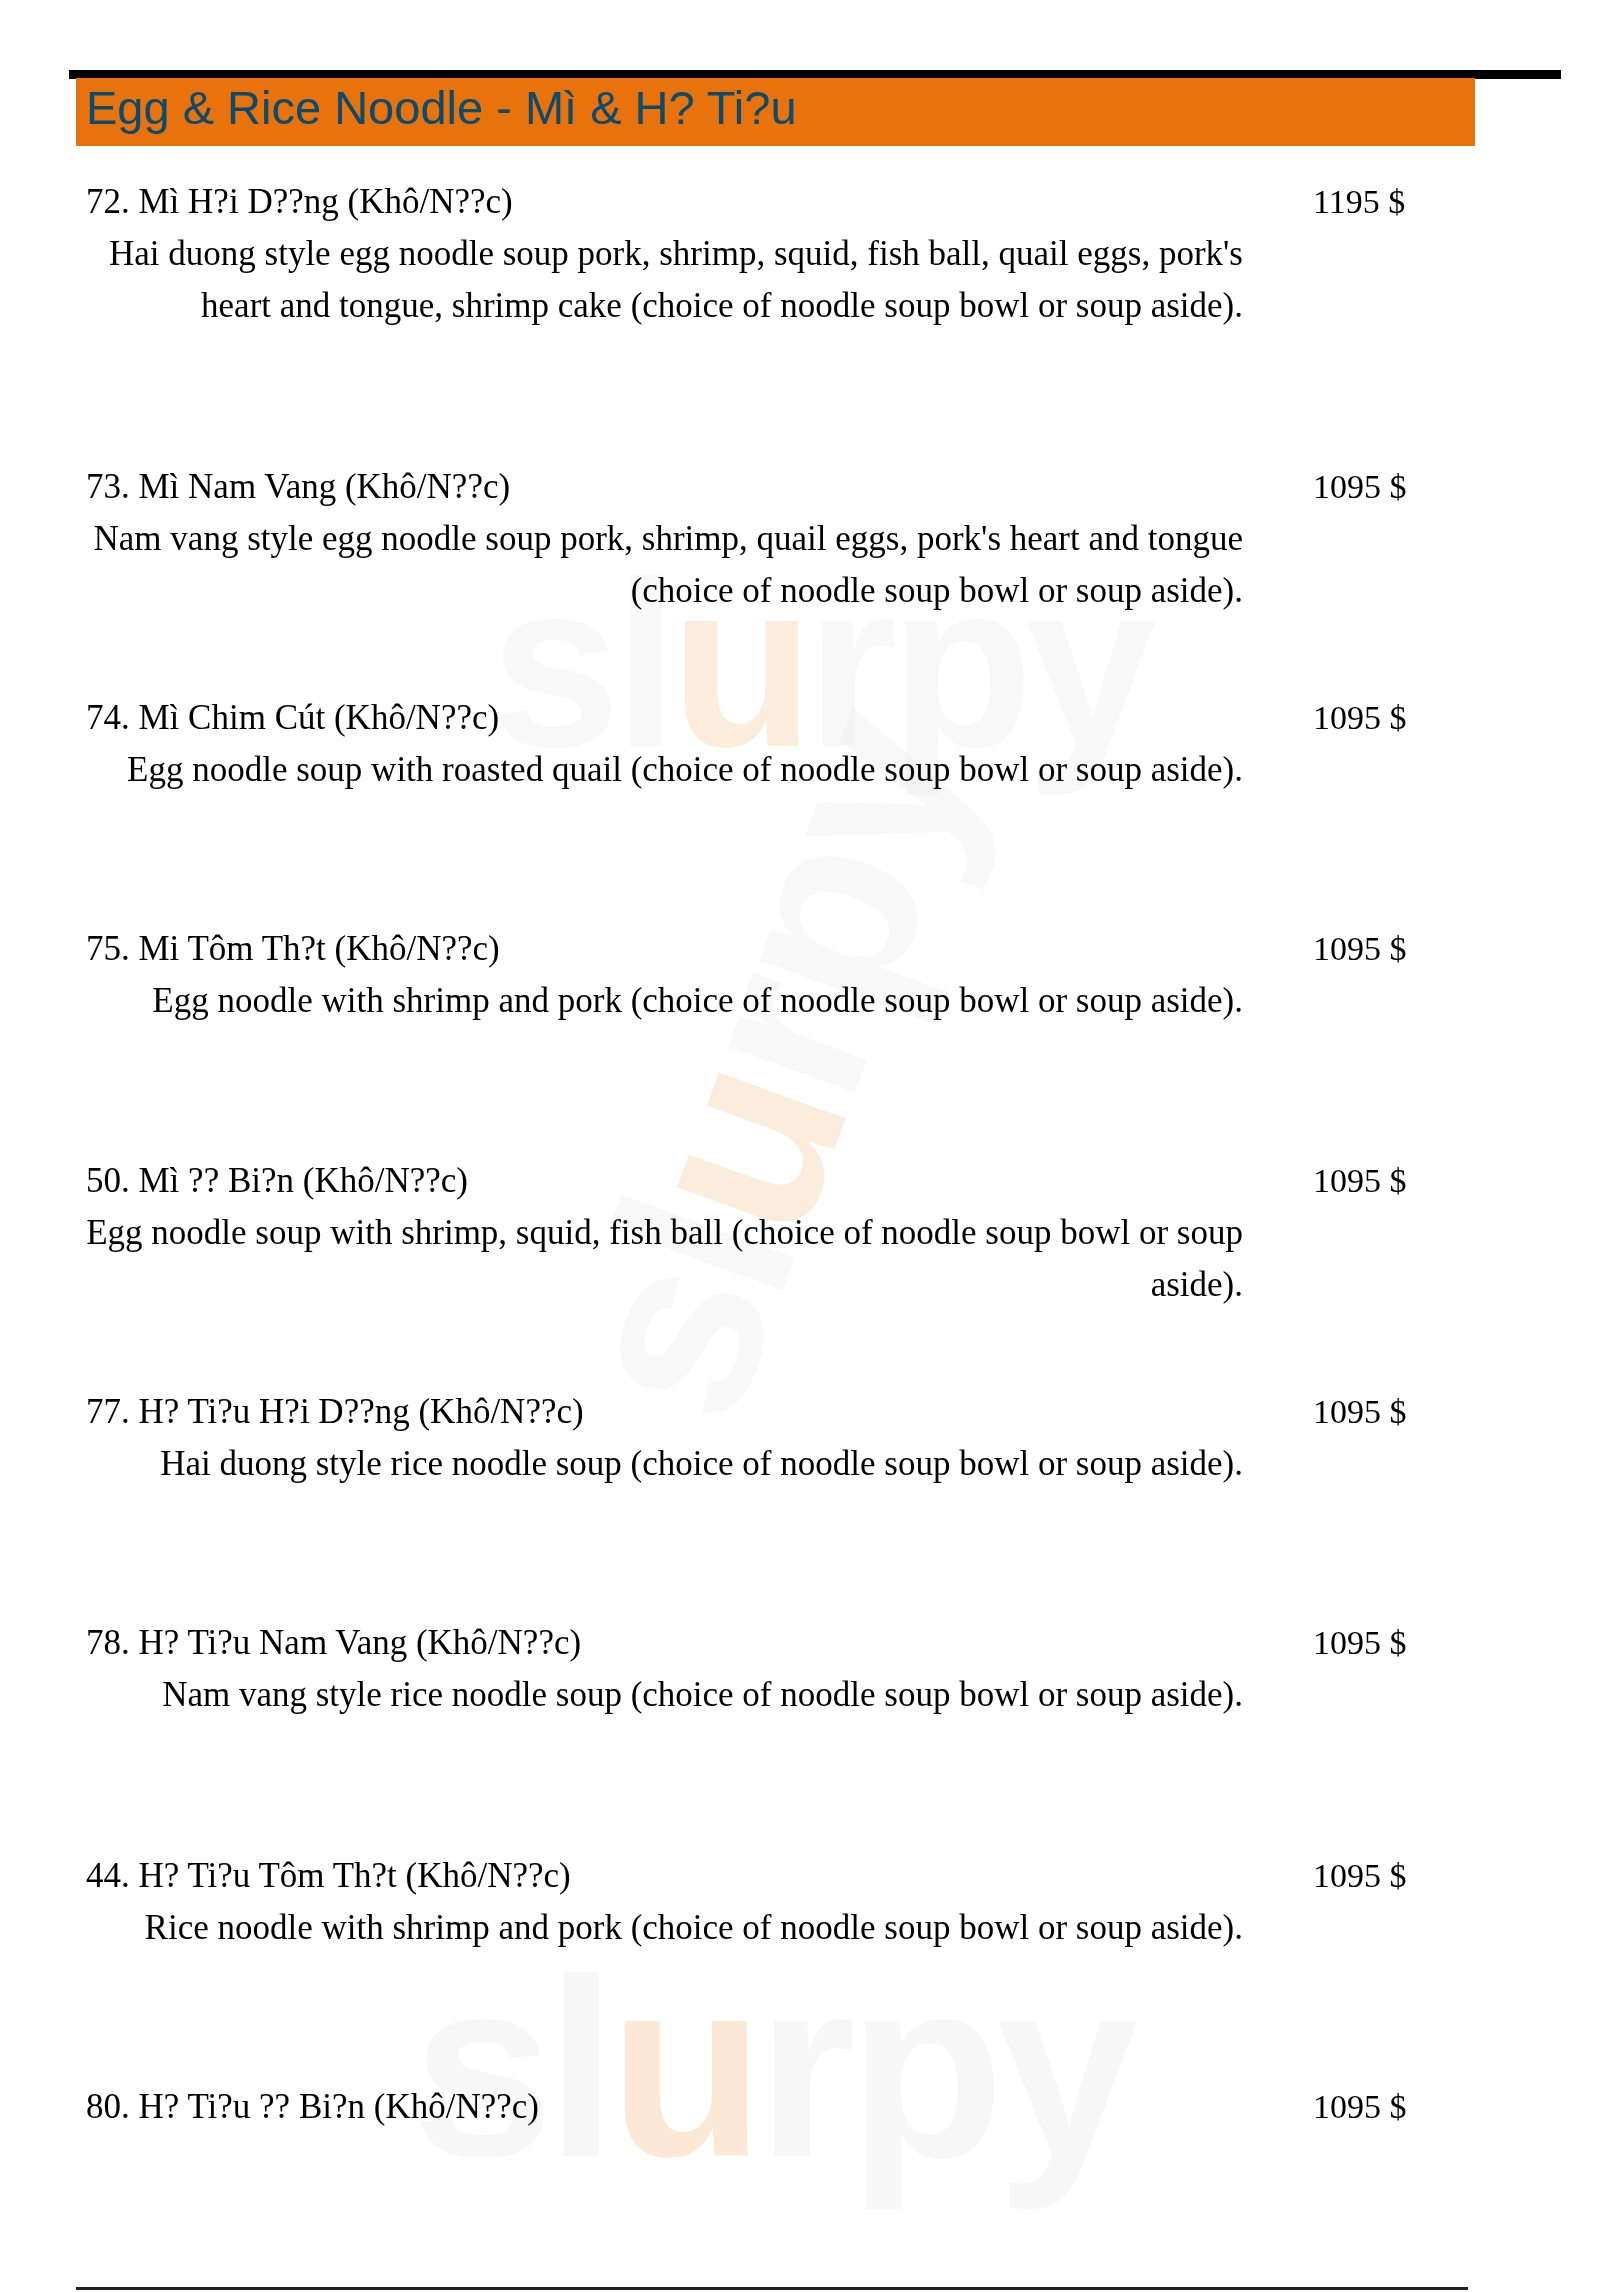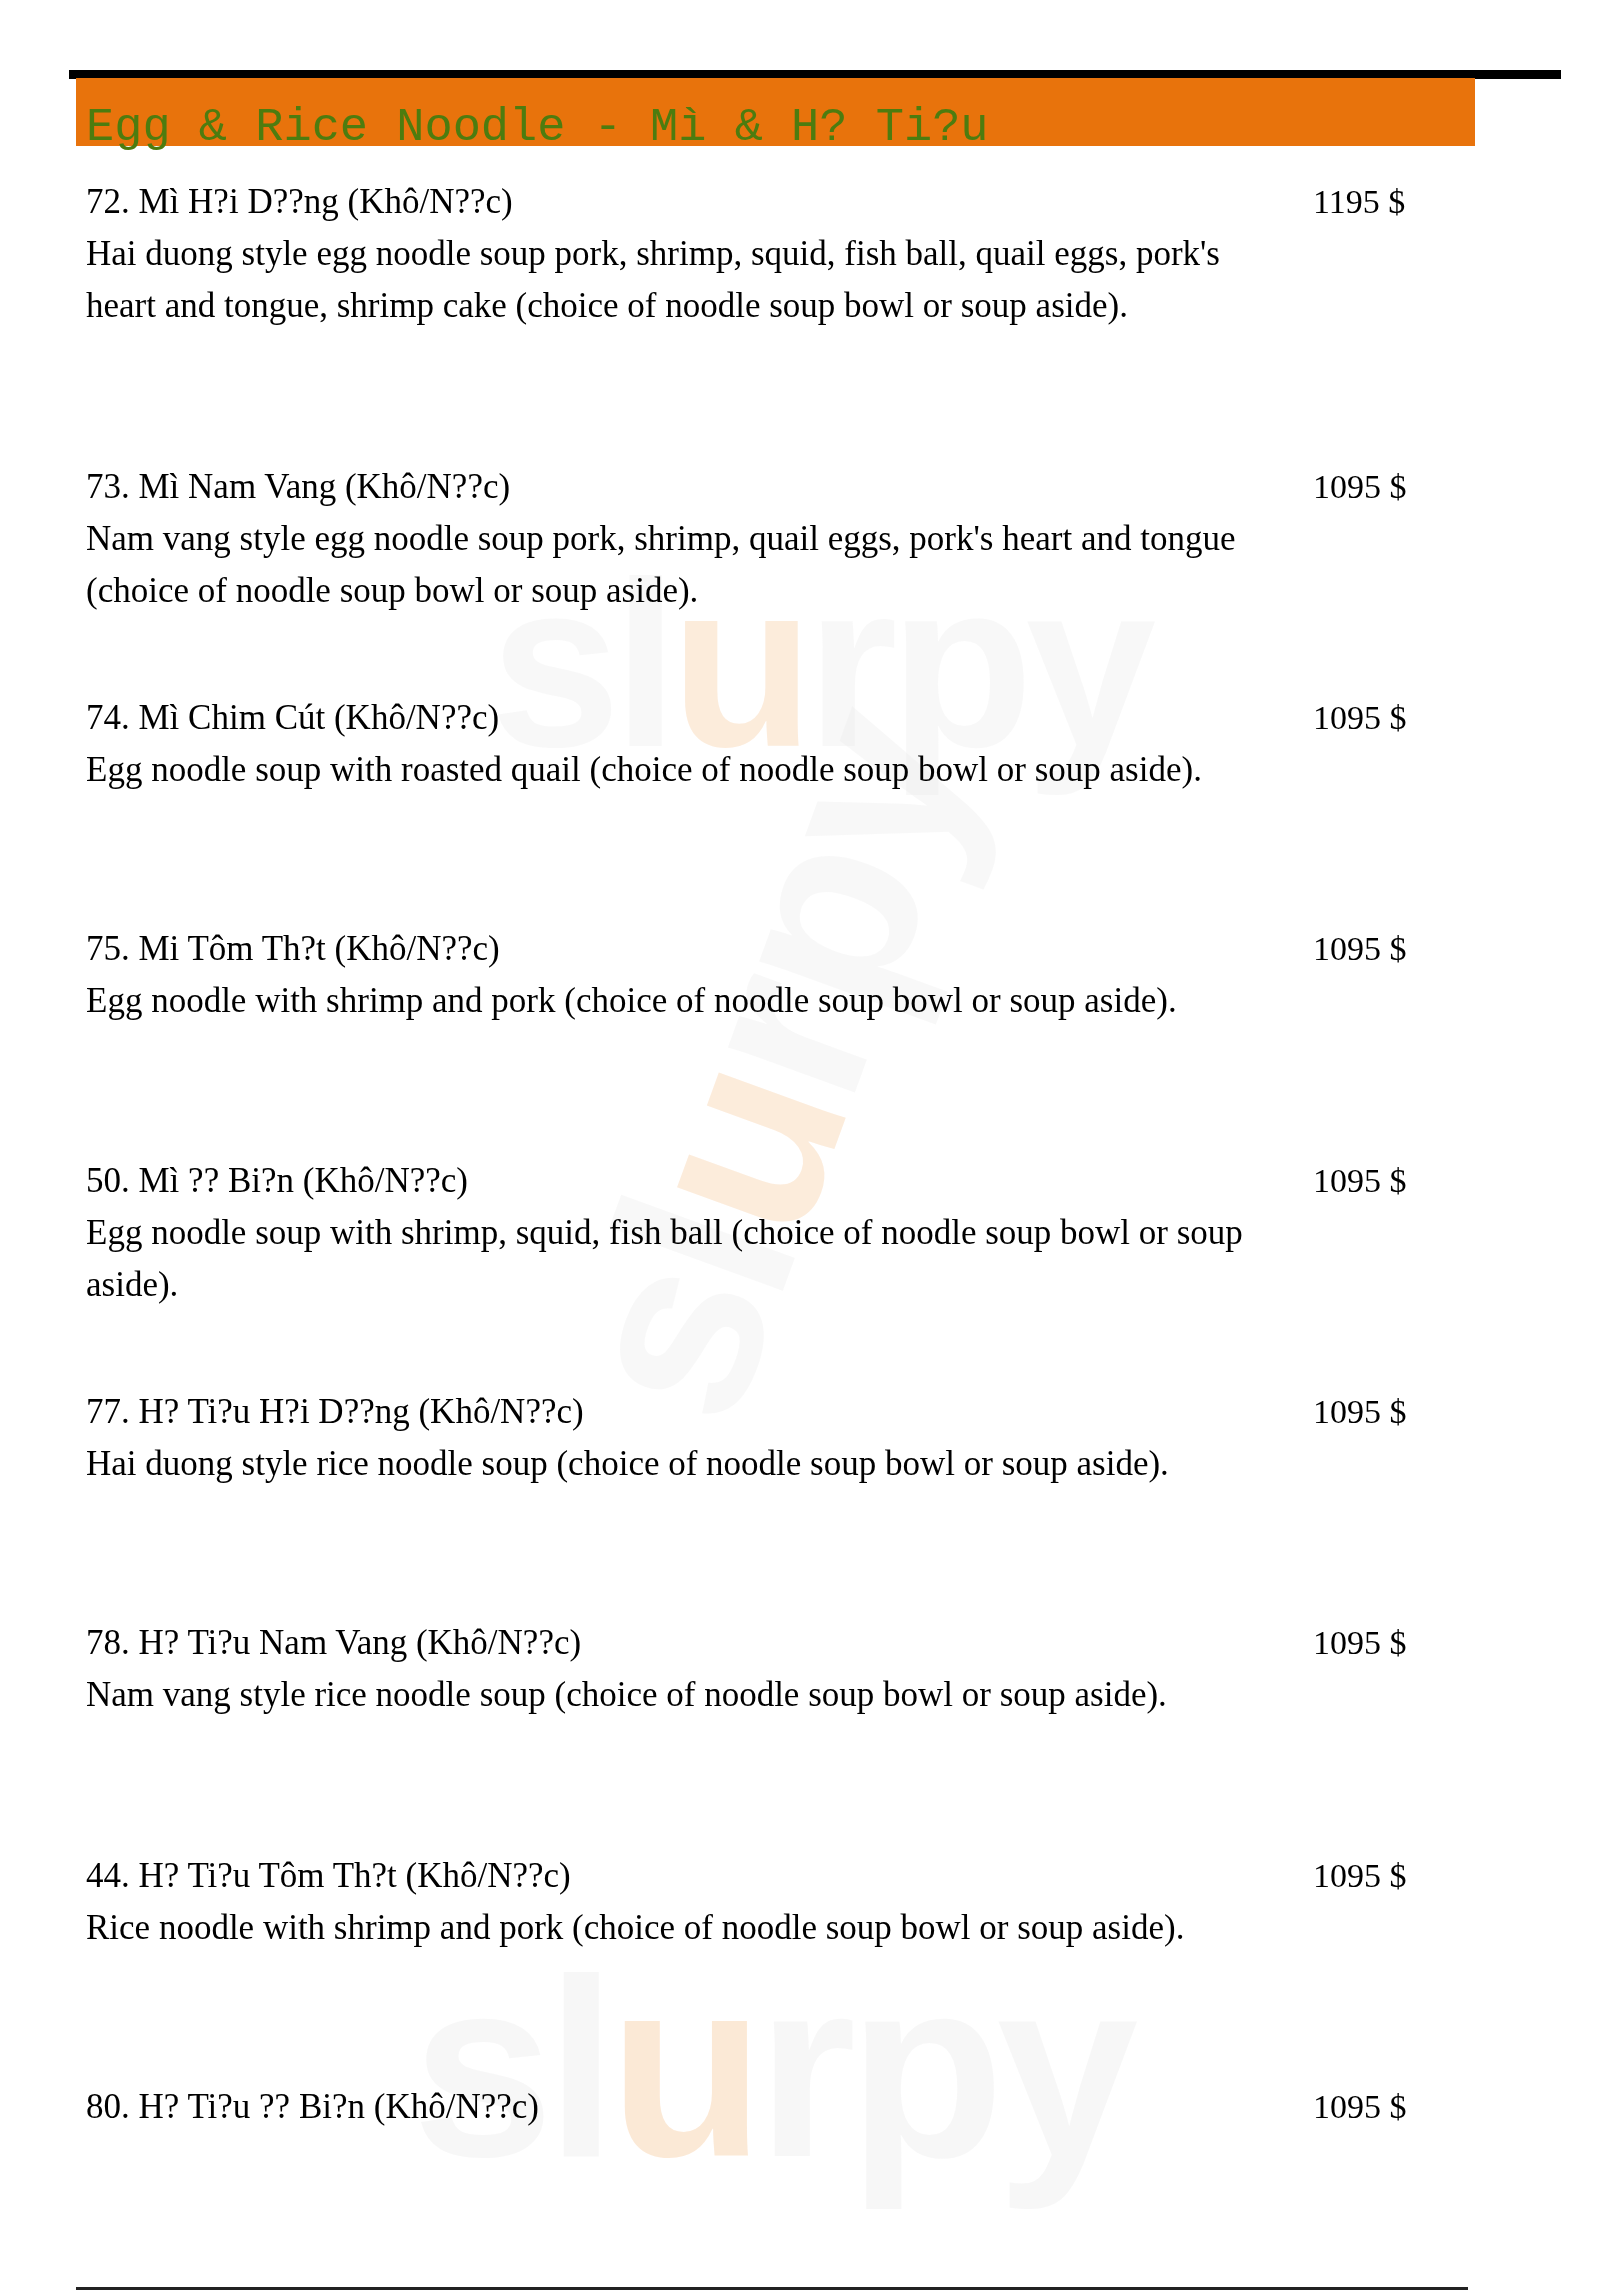--- a/index.html
+++ b/index.html
@@ -1,27 +1,27 @@
 <!DOCTYPE html>
 <html><head>
 <meta charset="utf-8">
 <style>
   html, body { margin:0; padding:0; background:#ffffff; }
   body { width:1621px; height:2293px; position:relative; overflow:hidden; font-family:"Liberation Serif", serif; color:#000; }
   .top-rule { position:absolute; left:69px; top:70px; width:1492px; height:8.8px; background:#000; }
   .header-band { position:absolute; left:76px; top:78px; width:1399px; height:68px; background:#e8730c; }
-  .header-title { position:absolute; left:86px; top:96px; font-family:Liberation Mono, monospace; font-size:47px; line-height:63px; color:#4d7c0f; white-space:nowrap; }
+  .header-title { position:absolute; left:86px; top:76px; font-family:Liberation Sans, sans-serif; font-size:47px; line-height:63px; color:#0c4a6e; white-space:nowrap; }
   .watermark { position:absolute; font-family:"Liberation Sans", sans-serif; font-weight:bold; font-size:255px; color:#ececec; opacity:0.55; letter-spacing:-7.8px; transform:rotate(-70deg); transform-origin:left top; white-space:nowrap; pointer-events:none; }
   .wm1 { left:490px; top:529px; font-size:235px; transform:none; opacity:0.35; }
   .wm2 { left:510px; top:1353px; transform:rotate(-70deg); opacity:0.35;}
   .wm3 { left:412px; top:1921px; transform:none; opacity:0.4; }
   .wm-u { color:#f7c99a; }
   .item { position:absolute; left:86px; width:1157px;font-family:Liberation Serif, serif; }
   .item-title { font-size:35px; line-height:52px; white-space:nowrap; }
-  .item-desc { font-size:35px; line-height:52px; width:1157px; }
+  .item-desc { font-size:35px; line-height:52px; width:1157px;text-align:right; }
   .item-price { position:absolute; left:1313px; font-size:34px; line-height:52px; white-space:nowrap; }
   .bottom-rule { position:absolute; left:76px; top:2287px; width:1392px; height:2.9px; background:#222; }
 </style>
 </head>
 <body>
 
 <div class="watermark wm1"><span>sl</span><span class="wm-u">u</span><span>rpy</span></div>
 <div class="watermark wm2"><span>sl</span><span class="wm-u">u</span><span>rpy</span></div>
 <div class="watermark wm3"><span>sl</span><span class="wm-u">u</span><span>rpy</span></div>
 

